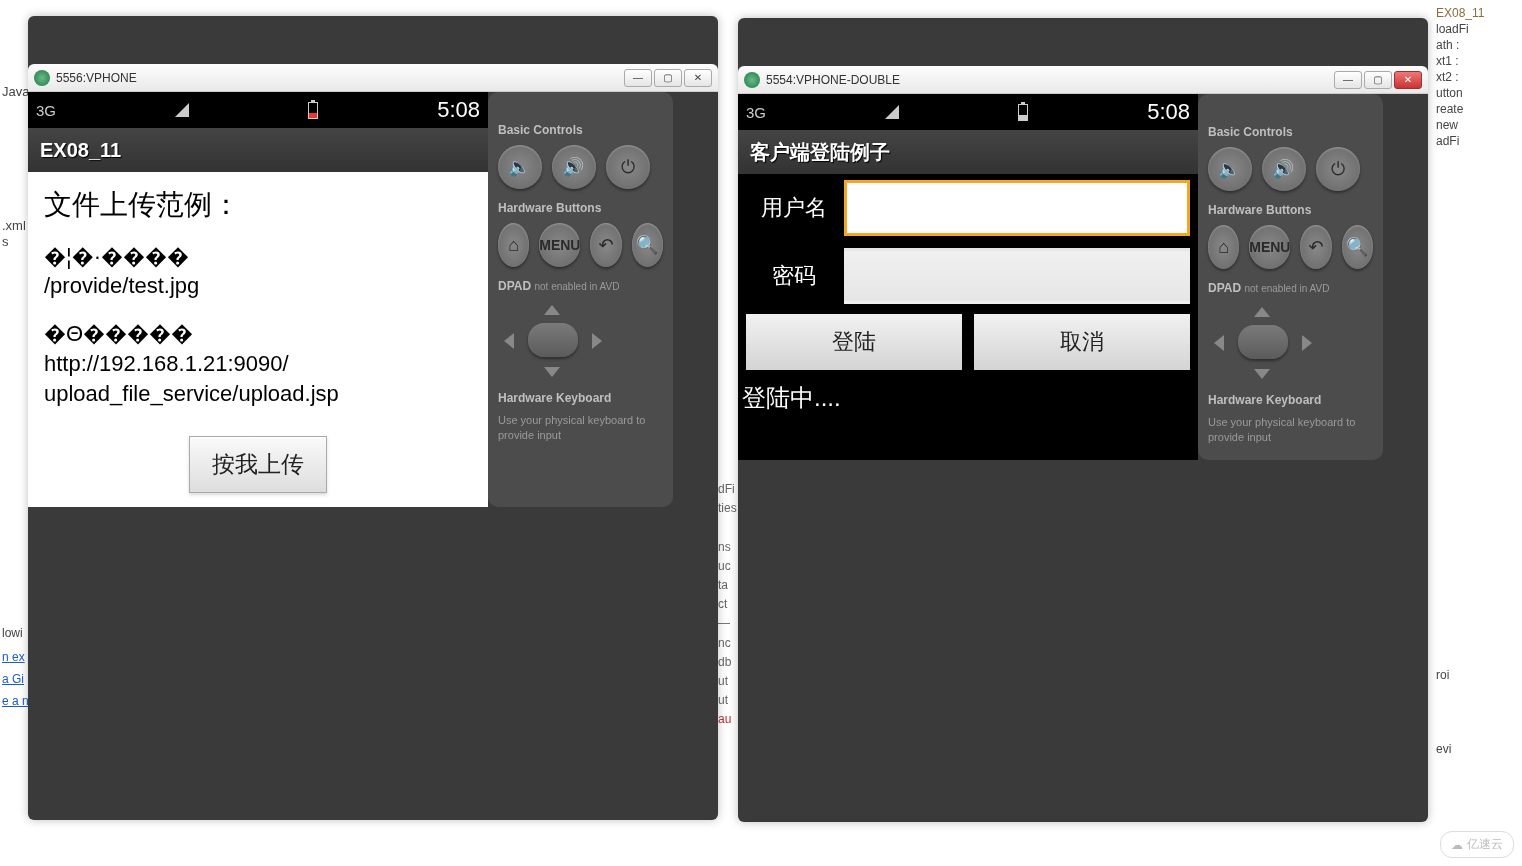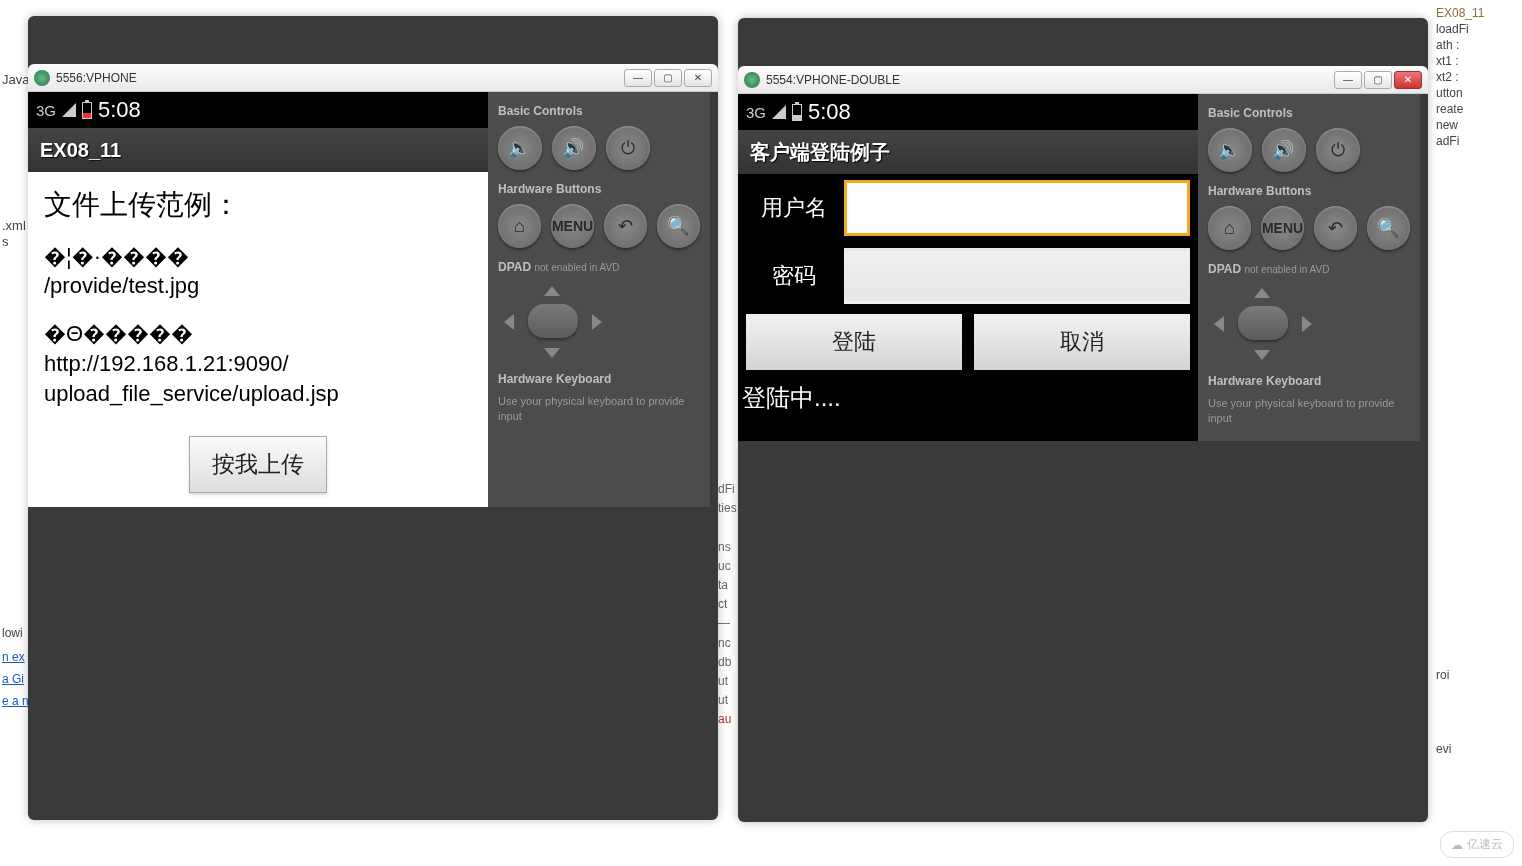--- a/index.html
+++ b/index.html
@@ -59,21 +59,21 @@
     width: 460px;
     background: #000;
     display: flex;
     flex-direction: column;
   }
   .android-status {
     height: 36px;
     background: #000;
     color: #fff;
     display: flex;
-    justify-content: flex-start;
+    justify-content: space-between;
     align-items: center;
     padding: 0 8px;
     font-size: 22px;
     gap: 6px;
   }
   .status-icon { font-size: 15px; color:#ccc; }
   .sig-icon { display:inline-block; width:0;height:0;border-left:14px solid transparent;border-bottom:14px solid #ccc; }
   .bat-icon { width:10px;height:17px;border:1px solid #ccc;position:relative;display:inline-block;}
   .bat-icon::before{content:"";position:absolute;left:2px;top:-3px;width:4px;height:2px;background:#ccc;}
   .bat-icon .fill{position:absolute;left:0;bottom:0;width:100%;height:30%;background:#ccc;}
@@ -135,25 +135,26 @@
     height:56px;
     background: linear-gradient(#f1f1f1,#d4d4d4);
     border:none;
     font-size:22px;
     color:#222;
   }
   .status-text{ font-size:24px; color:#fff; padding:8px 4px;}
 
   
   .side-panel {
-    width: 222px;
+    width: 185px;
     background: #4c4c4c;
     color: #c9c9c9;
-    padding: 6px 10px 14px;
+    padding: 25px 10px 14px;
     font-size: 12px;
+    border-radius: 10px;
   }
   .sp-label { color:#bfbfbf; font-weight:bold; font-size:12px; margin:6px 0 8px; }
   .sp-label .small { font-size:10px; color:#9a9a9a; font-weight:normal; }
   .sp-row { display:flex; gap:10px; margin-bottom:12px; }
   .sp-btn {
     width:44px;height:44px;border-radius:50%;
     background: radial-gradient(#888,#666);
     display:flex;align-items:center;justify-content:center;
     color:#2a2a2a; font-size:18px;
     box-shadow:0 2px 3px rgba(0,0,0,.4), inset 0 1px 2px rgba(255,255,255,.3);
@@ -180,21 +181,21 @@
   
   .watermark{position:absolute;right:8px;bottom:8px;font-size:12px;color:#bbb;border:1px solid #ddd;border-radius:12px;padding:4px 10px;display:flex;align-items:center;gap:4px;}
 
   
   .mid-peek{position:absolute;left:718px;top:480px;font-size:12px;color:#666;line-height:1.6;}
   .mid-peek .r{color:#b33;}
 </style>
 </head>
 <body>
 
-<div class="bg-text" style="left:2px;top:72px;">Java</div>
+<div class="bg-text" style="left:2px;top:84px;">Java</div>
 <div class="bg-text" style="left:2px;top:218px;">.xml</div>
 <div class="bg-text" style="left:2px;top:234px;">s</div>
 <div class="bg-link" style="left:2px;top:626px;color:#444;text-decoration:none">lowi</div>
 <div class="bg-link" style="left:2px;top:650px;">n ex</div>
 <div class="bg-link" style="left:2px;top:672px;">a Gi</div>
 <div class="bg-link" style="left:2px;top:694px;">e a n</div>
 
 <div class="mid-peek">
   <div>dFi</div>
   <div>ties</div>

